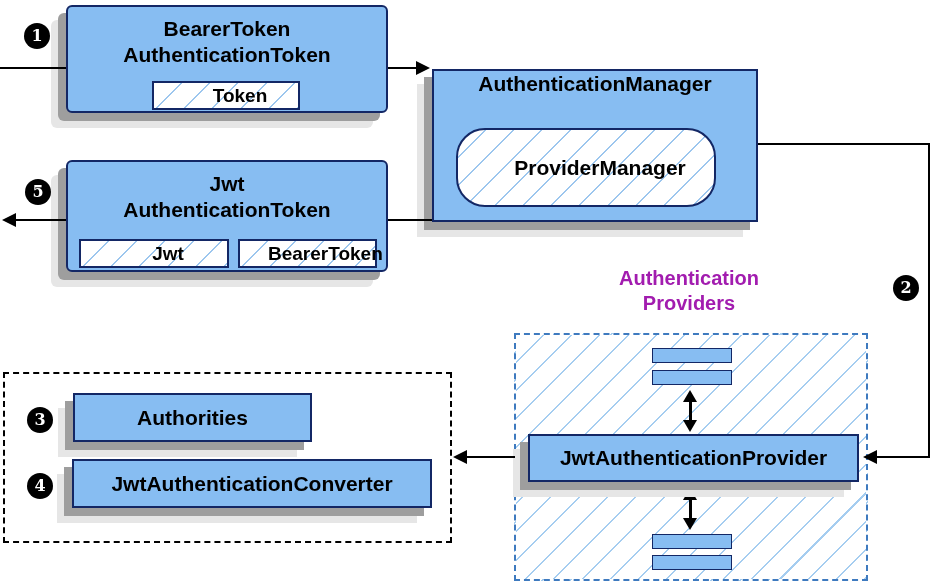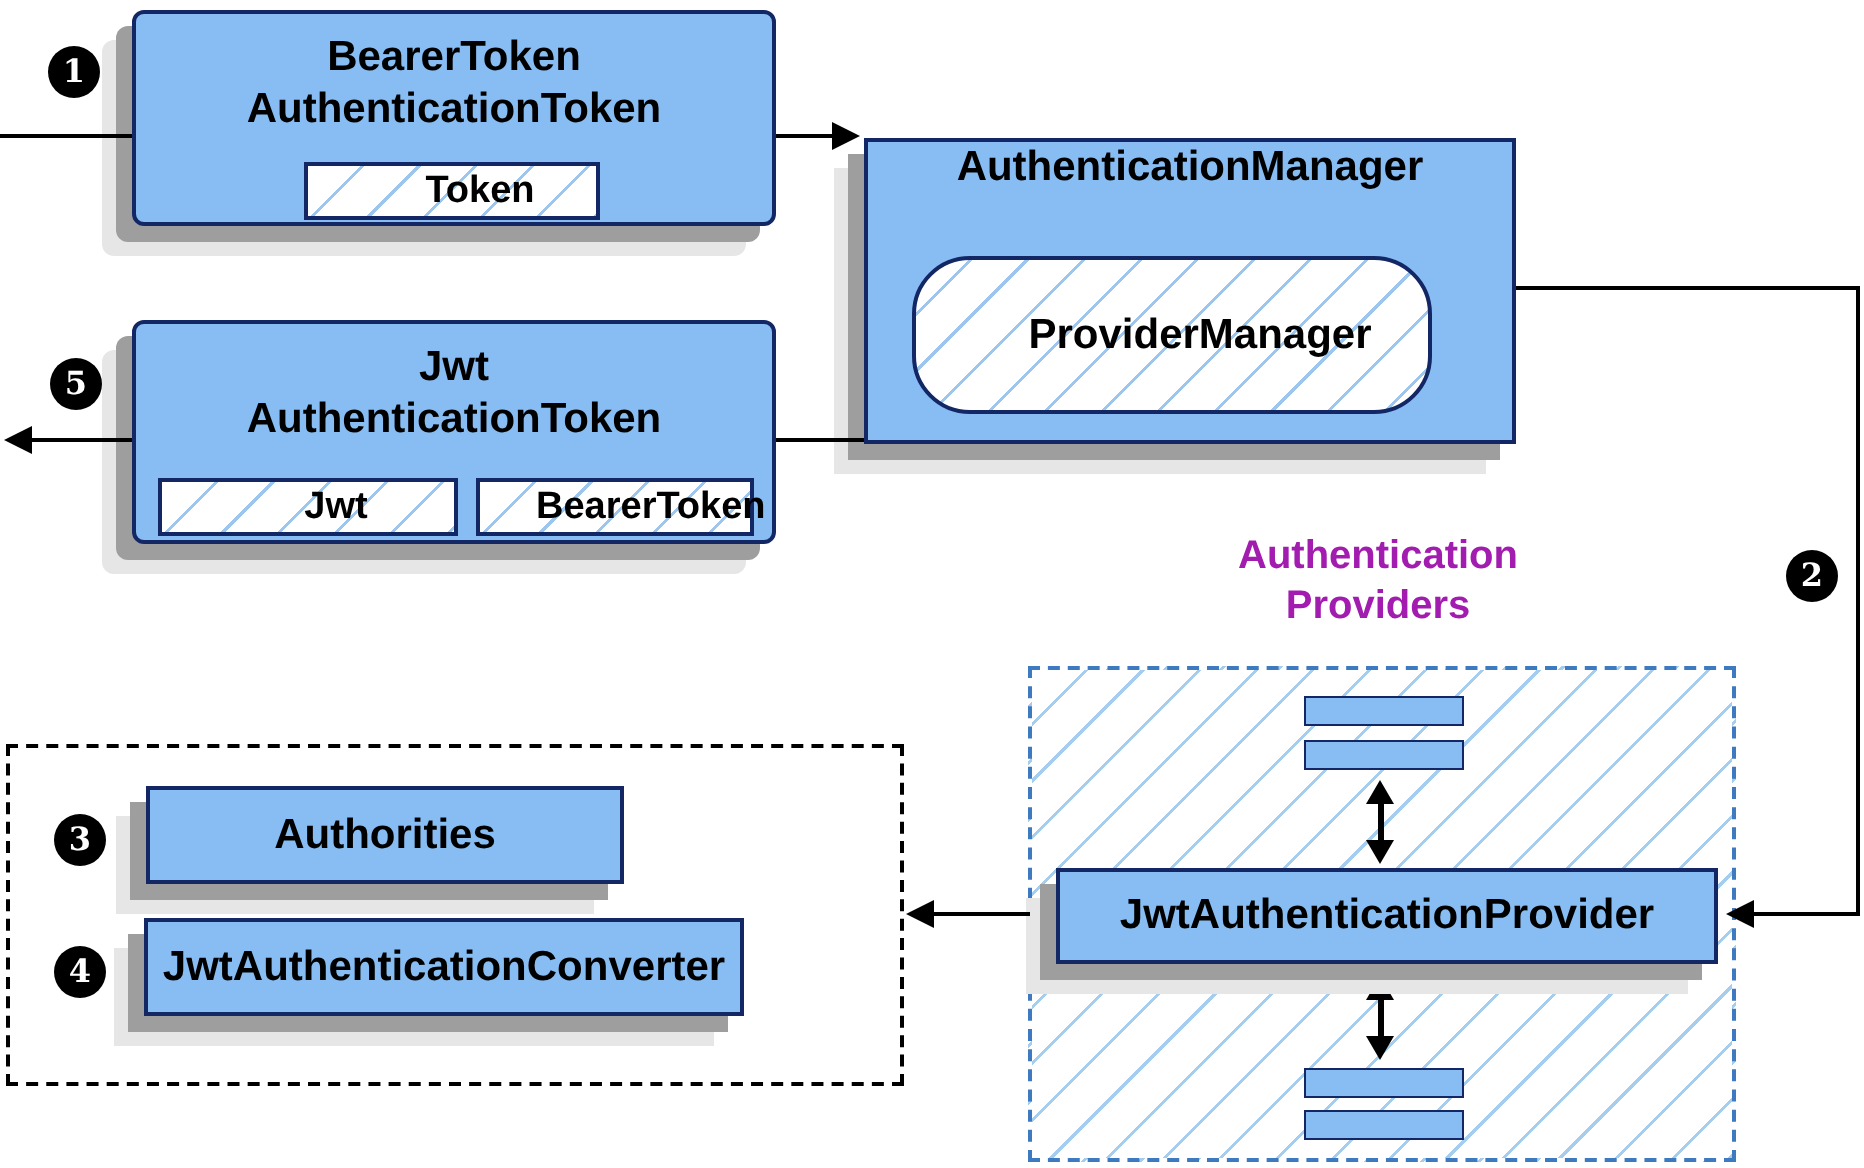--- a/index.html
+++ b/index.html
@@ -136,21 +136,21 @@
   </div>
 
   <div class="abs node" style="left:528px;top:434px;width:331px;height:48px;font-size:21px;line-height:44px;">
     <span>JwtAuthenticationProvider</span>
   </div>
 
   <div class="abs node" style="left:73px;top:393px;width:239px;height:49px;font-size:21px;line-height:45px;">
     <span>Authorities</span>
   </div>
 
-  <div class="abs node" style="left:72px;top:459px;width:300px;height:49px;font-size:21px;line-height:45px;">
+  <div class="abs node" style="left:72px;top:459px;width:360px;height:49px;font-size:21px;line-height:45px;">
     <span>JwtAuthenticationConverter</span>
   </div>
 
   <div class="abs hline" style="left:0;top:67px;width:66px;"></div>
 
   <div class="abs hline" style="left:388px;top:67px;width:30px;"></div>
   <div class="abs ah ah-right" style="left:416px;top:61px;"></div>
 
   <div class="abs hline" style="left:758px;top:143px;width:172px;"></div>
   <div class="abs vline" style="left:928px;top:143px;height:315px;"></div>

